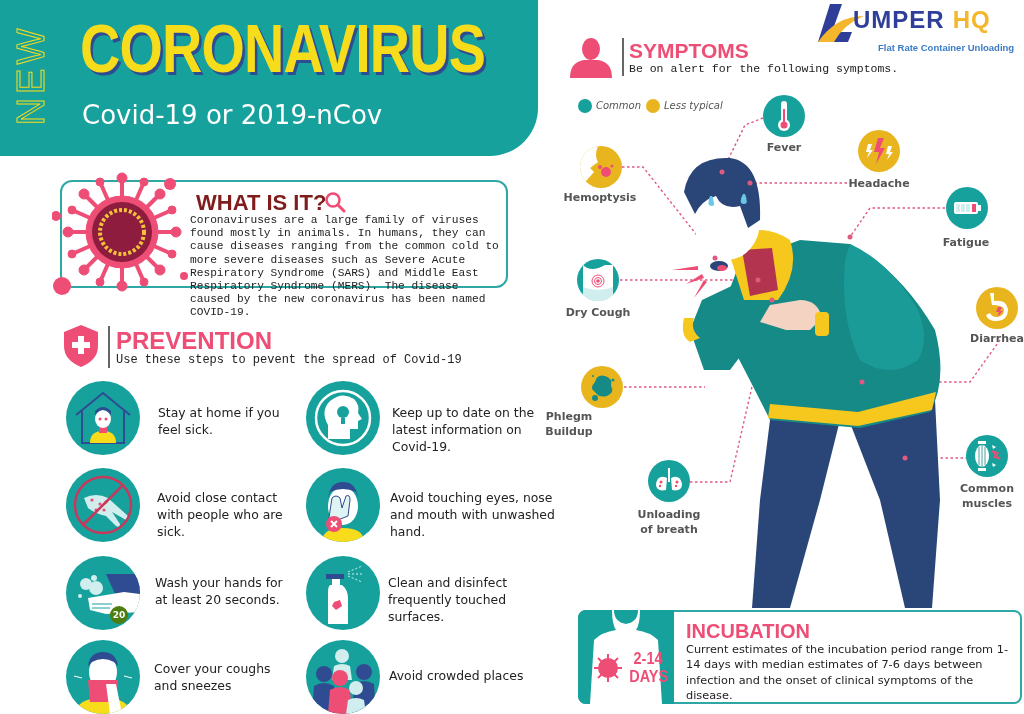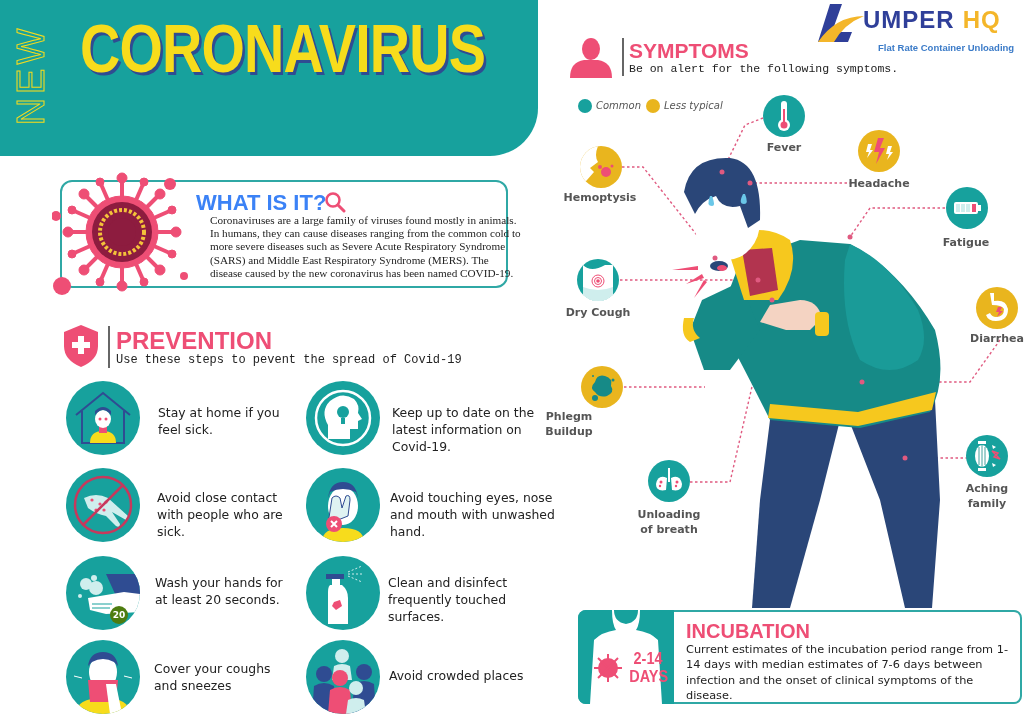--- a/index.html
+++ b/index.html
@@ -31,28 +31,28 @@
     font-family: "DejaVu Sans", sans-serif; font-size: 26px; color: #ffffff; line-height: 1;
   }
 
   
   .what-box {
     position: absolute; left: 60px; top: 180px; width: 448px; height: 108px;
     border: 2px solid #2fa8a5; border-radius: 12px; background: #fff;
   }
   .what-title {
     position: absolute; left: 196px; top: 190px;
-    font-family: "Liberation Sans", sans-serif; font-weight: bold; font-size: 22px; color: #3b82f6;
+    font-family: "Liberation Sans", sans-serif; font-weight: bold; font-size: 22px; color: #7f1d1d;
   }
   .what-search {
     position: absolute; left: 324px; top: 191px; width: 22px; height: 22px;
   }
   .what-text {
     position: absolute; left: 190px; top: 214px; width: 312px;
-    font-family: Liberation Serif, serif; font-size: 11.2px; line-height: 13.2px; color: #222; margin-left: 20px;
+    font-family: Liberation Mono, monospace; font-size: 11.2px; line-height: 13.2px; color: #222;
   }
 
   
   .sec-title {
     position: absolute; font-family: "Liberation Sans", sans-serif; font-weight: bold;
     font-size: 24px; color: #ee4e75; line-height: 1;
   }
   .sec-sub {
     position: absolute; font-family: Liberation Mono, monospace; font-size: 12px; color: #222;
   }
@@ -91,34 +91,35 @@
     font-family: "Liberation Sans", sans-serif; font-weight: bold; font-size: 20px; color: #ee4e75;
   }
   .inc-text {
     position: absolute; left: 686px; top: 642px; width: 330px;
     font-family: "DejaVu Sans", sans-serif; font-size: 11.3px; line-height: 15.4px; color: #222;
   }
 
   
   .logo-word {
     position: absolute; left: 853px; top: 6px;
-    font-family: "Liberation Sans", sans-serif; font-weight: bold; font-size: 24px; letter-spacing: 1px; color: #2f3f99; margin-left: 10px;
+    font-family: "Liberation Sans", sans-serif; font-weight: bold; font-size: 24px; letter-spacing: 1px; color: #2f3f99;
   }
   .logo-hq { color: #f4b62a; margin-left: 8px; }
   .logo-tag {
     position: absolute; left: 878px; top: 42px;
     font-family: "Liberation Sans", sans-serif; font-weight: bold; font-size: 9.5px; color: #3b7bc8;
   }
 </style>
 </head>
 <body>
 
 <div class="banner">
   <div class="new-vert">NEW</div>
   <div class="title-main">CORONAVIRUS</div>
+  <div class="title-sub">Covid-19 or 2019-nCov</div>
 </div>
 
 <div>
   <svg class="abs" style="left:816px;top:2px" width="50" height="42" viewBox="0 0 50 42">
     <polygon points="14,2 26,2 16,30 36,30 32,40 2,40" fill="#2f3f99"></polygon>
     <path d="M2,40 Q20,14 48,14 Q28,22 18,40 Z" fill="#f4b62a"></path>
   </svg>
   <div class="logo-word">
     <span>UMPER</span><span class="logo-hq">HQ</span>
   </div>
@@ -453,21 +454,21 @@
         <line x1="16" y1="10" x2="16" y2="32"></line>
         <line x1="19" y1="12" x2="19" y2="30"></line>
       </g>
       <rect x="12" y="6" width="8" height="3" fill="#fff"></rect>
       <rect x="12" y="33" width="8" height="3" fill="#fff"></rect>
       <polygon points="26,16 32,18 28,22 34,24" fill="none" stroke="#ee4e75" stroke-width="1.5"></polygon>
       <polygon points="26,10 30,12 27,14" fill="#fff"></polygon>
       <polygon points="26,28 30,30 27,32" fill="#fff"></polygon>
     </svg>
 </div>
-<div class="sym-label" style="left:952px;top:481px;width:70px">Aching family</div>
+<div class="sym-label" style="left:952px;top:481px;width:70px">Common muscles</div>
 
 <div class="sym-circle teal" style="left:648px;top:460px">
   <svg width="42" height="42" viewBox="0 0 42 42">
       <rect x="20" y="8" width="2" height="14" fill="#fff"></rect>
       <path d="M19,18 Q10,14 8,24 Q8,32 18,30 Z" fill="#fff"></path>
       <path d="M23,18 Q32,14 34,24 Q34,32 24,30 Z" fill="#fff"></path>
       <g fill="#ee4e75">
         <circle cx="13" cy="22" r="1.5"></circle>
         <circle cx="12" cy="26" r="1.2"></circle>
         <circle cx="29" cy="22" r="1.5"></circle>

